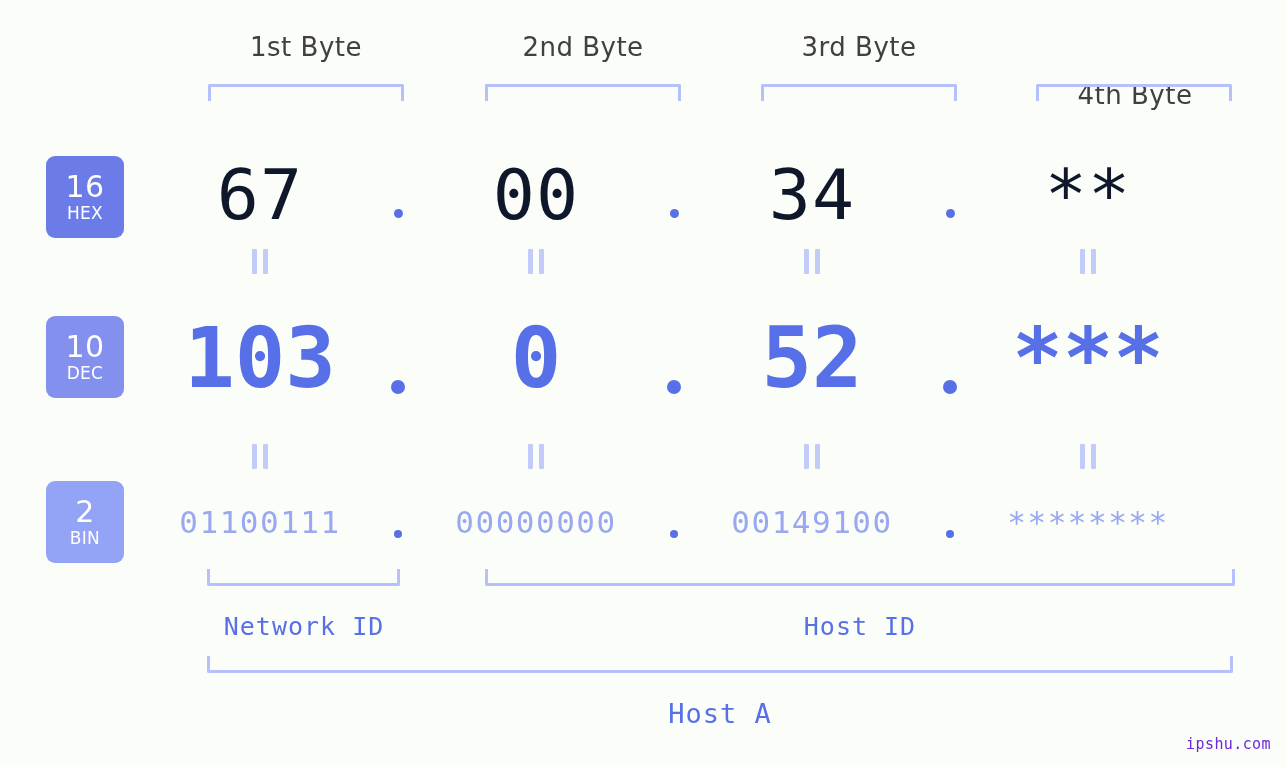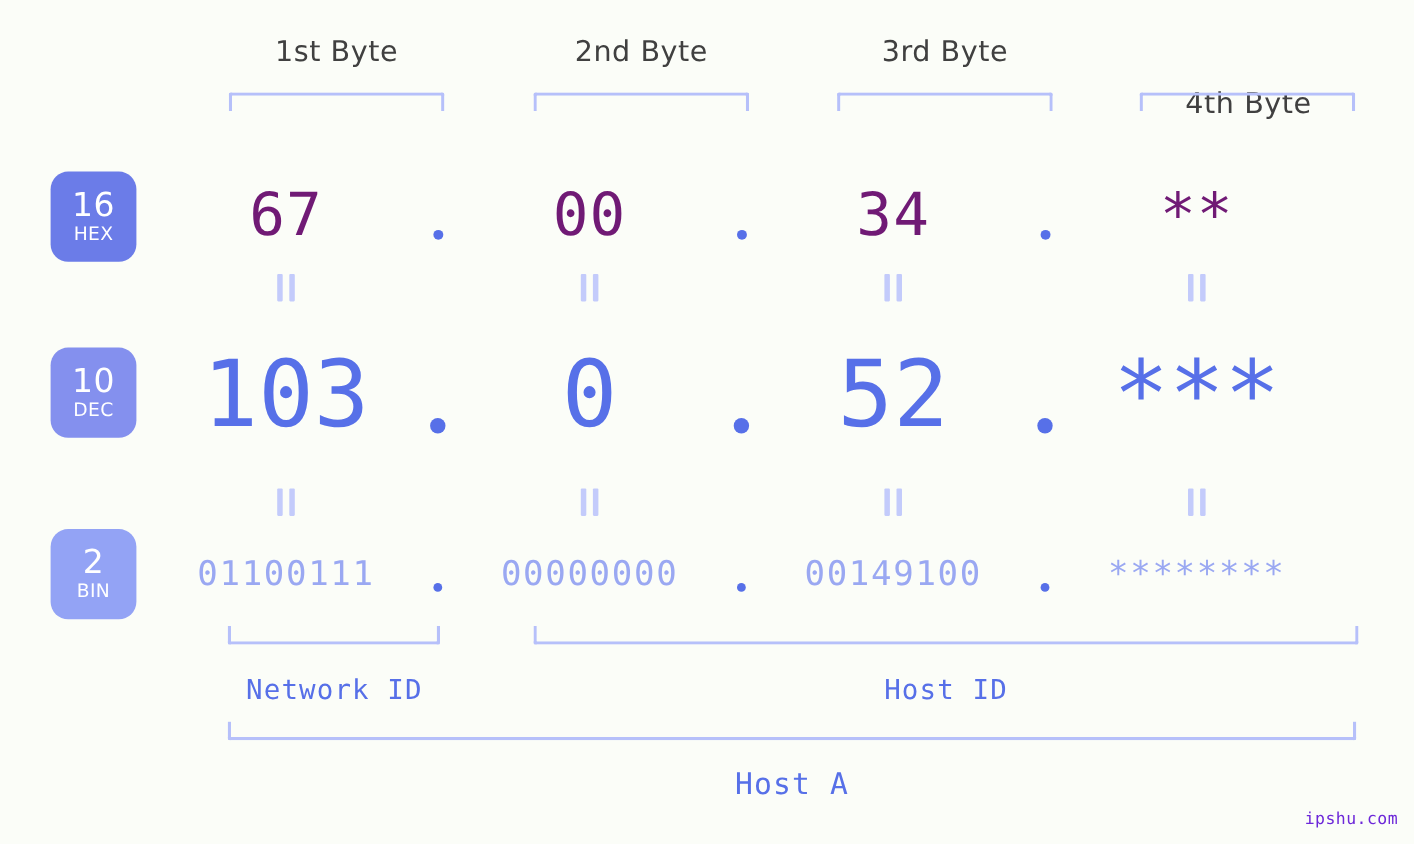--- a/index.html
+++ b/index.html
@@ -48,21 +48,21 @@
     border-top: none;
     box-sizing: border-box;
     border-radius: 0 0 2px 2px;
   }
 
   
   .badge {
     position: absolute;
     left: 46px;
     width: 78px;
-    border-radius: 16px;
+    border-radius: 9px;
     color: #ffffff;
     text-align: center;
     font-family: "DejaVu Sans", sans-serif;
     display: flex;
     flex-direction: column;
     align-items: center;
     justify-content: center;
     line-height: 1;
     box-sizing: border-box;
   }
@@ -103,26 +103,26 @@
     line-height: 0;
   }
   .dot .glyph {
     display: inline-block;
     border-radius: 50%;
     background: #5770e8;
   }
 
   
   #row-hex { top: 150px; height: 90px; }
-  #row-hex .cell { font-size: 54px; color: #701a75; letter-spacing: 1px; }
+  #row-hex .cell { font-size: 70px; color: #0f172a; letter-spacing: 1px; }
   #row-hex .dot .glyph { width: 9px; height: 9px; position: relative; top: 18px; }
 
   
   #row-dec { top: 300px; height: 116px; }
-  #row-dec .cell { font-size: 84px; color: #5770e8; letter-spacing: 0px; }
+  #row-dec .cell { font-size: 84px; color: #5770e8; letter-spacing: 0px; font-weight: bold; }
   #row-dec .dot .glyph { width: 14px; height: 14px; position: relative; top: 29px; }
 
   
   #row-bin { top: 487px; height: 70px; }
   #row-bin .cell { font-size: 31px; color: #9aa8f2; letter-spacing: 1.5px; }
   #row-bin .dot .glyph { width: 8px; height: 8px; position: relative; top: 12px; }
 
   
   .eq-row {
     position: absolute;

